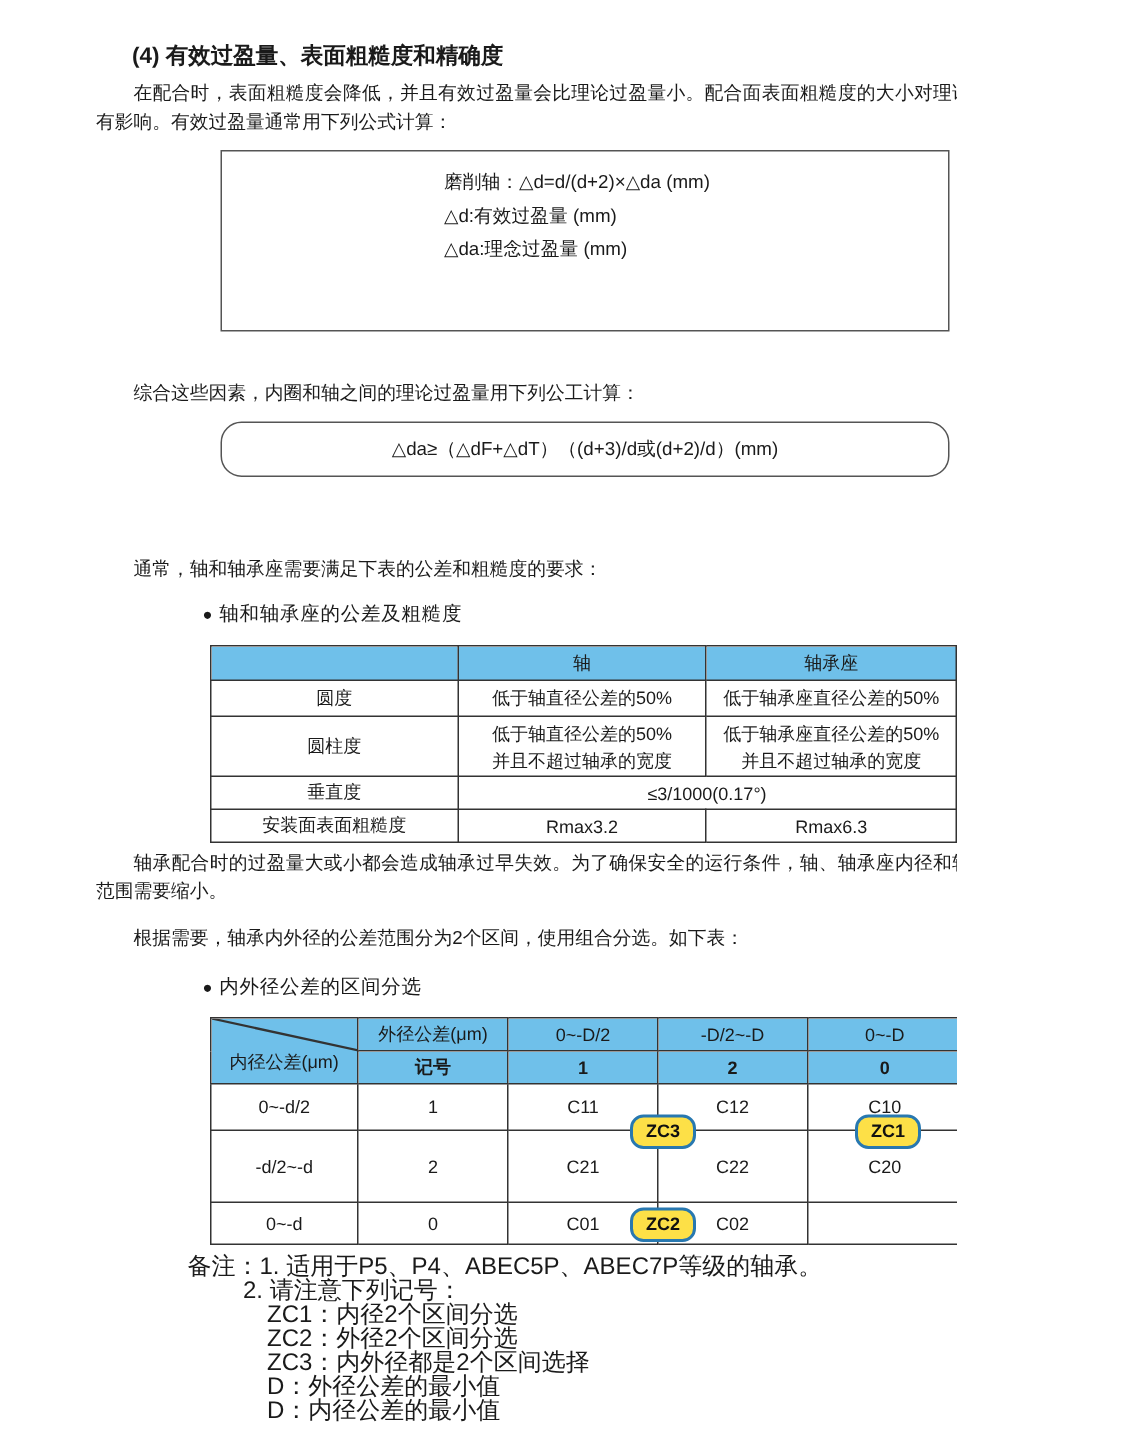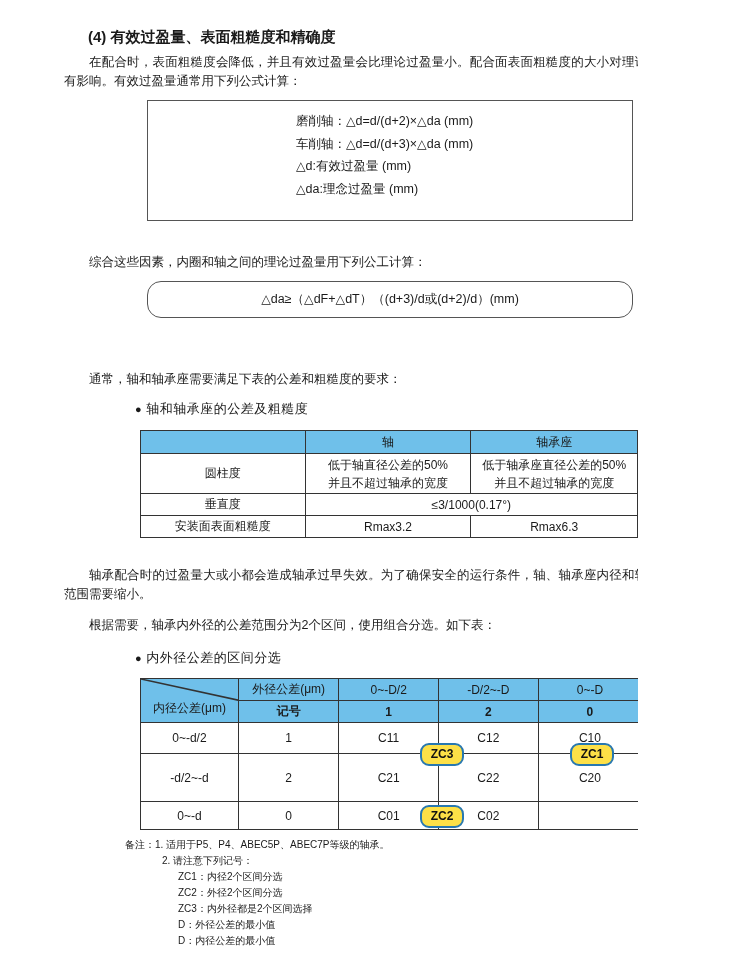--- a/index.html
+++ b/index.html
@@ -27,38 +27,37 @@
   .t2 .hA{height:22px;} .t2 .hB{height:22px;font-weight:bold;}
   .t2 .d1{height:31px;} .t2 .d2{height:48px;} .t2 .d3{height:28px;}
   .corner{position:relative;padding:0;}
   .corner svg{position:absolute;left:0;top:0;}
   .corner-label{position:absolute;left:0;right:0;bottom:5px;text-align:center;}
   .badge{
     position:absolute;width:40px;height:19px;line-height:19px;
     background:#fde047;border:2px solid #2878B0;border-radius:9px;
     font-weight:bold;font-size:12px;text-align:center;z-index:5;color:#111;
   }
-  .notes{line-height:16px;font-size:10px;}
+  .notes{line-height:16px;font-size:16px;}
   .notes-row{display:flex;}
   .note-items div{margin:0;}
   .two-line{line-height:18px;}
 </style>
 </head>
 <body>
 
 <div id="page">
 
   <div class="abs" style="left:88px;top:28px;font-size:15px;font-weight:bold;">(4) 有效过盈量、表面粗糙度和精确度</div>
 
   <div class="abs para" style="left:64px;top:53px;">在配合时，表面粗糙度会降低，并且有效过盈量会比理论过盈量小。配合面表面粗糙度的大小对理论过盈量减少的量有影响。有效过盈量通常用下列公式计算：</div>
 
   <div class="abs fbox" style="left:147px;top:100px;width:486px;height:121px;">
     <div class="fbox1-lines">
       <div>磨削轴：△d=d/(d+2)×△da (mm)</div>
-      <div>车削轴：△d=d/(d+3)×△da (mm)</div>
       <div>△d:有效过盈量 (mm)</div>
       <div>△da:理念过盈量 (mm)</div>
     </div>
   </div>
 
   <div class="abs para" style="left:64px;top:253px;">综合这些因素，内圈和轴之间的理论过盈量用下列公工计算：</div>
 
   <div class="abs fbox" style="left:147px;top:281px;width:486px;height:37px;border-radius:14px;">
     <div class="fbox2-line">△da≥（△dF+△dT）（(d+3)/d或(d+2)/d）(mm)</div>
   </div>
@@ -68,20 +67,25 @@
   <div class="abs bullet-head" style="left:135px;top:400px;">
     <span class="bullet-dot">●</span><span>轴和轴承座的公差及粗糙度</span>
   </div>
 
   <table class="abs t1" style="left:140px;top:430px;">
     <tbody>
         <tr class="t-head rh">
       <td class="c1"></td>
       <td class="c2">轴</td>
       <td class="c3">轴承座</td>
+    </tr>
+    <tr class="r1">
+      <td>圆度</td>
+      <td>低于轴直径公差的50%</td>
+      <td>低于轴承座直径公差的50%</td>
     </tr>
     <tr class="r2">
       <td>圆柱度</td>
       <td class="two-line">
         <div>低于轴直径公差的50%</div>
         <div>并且不超过轴承的宽度</div>
       </td>
       <td class="two-line">
         <div>低于轴承座直径公差的50%</div>
         <div>并且不超过轴承的宽度</div>

